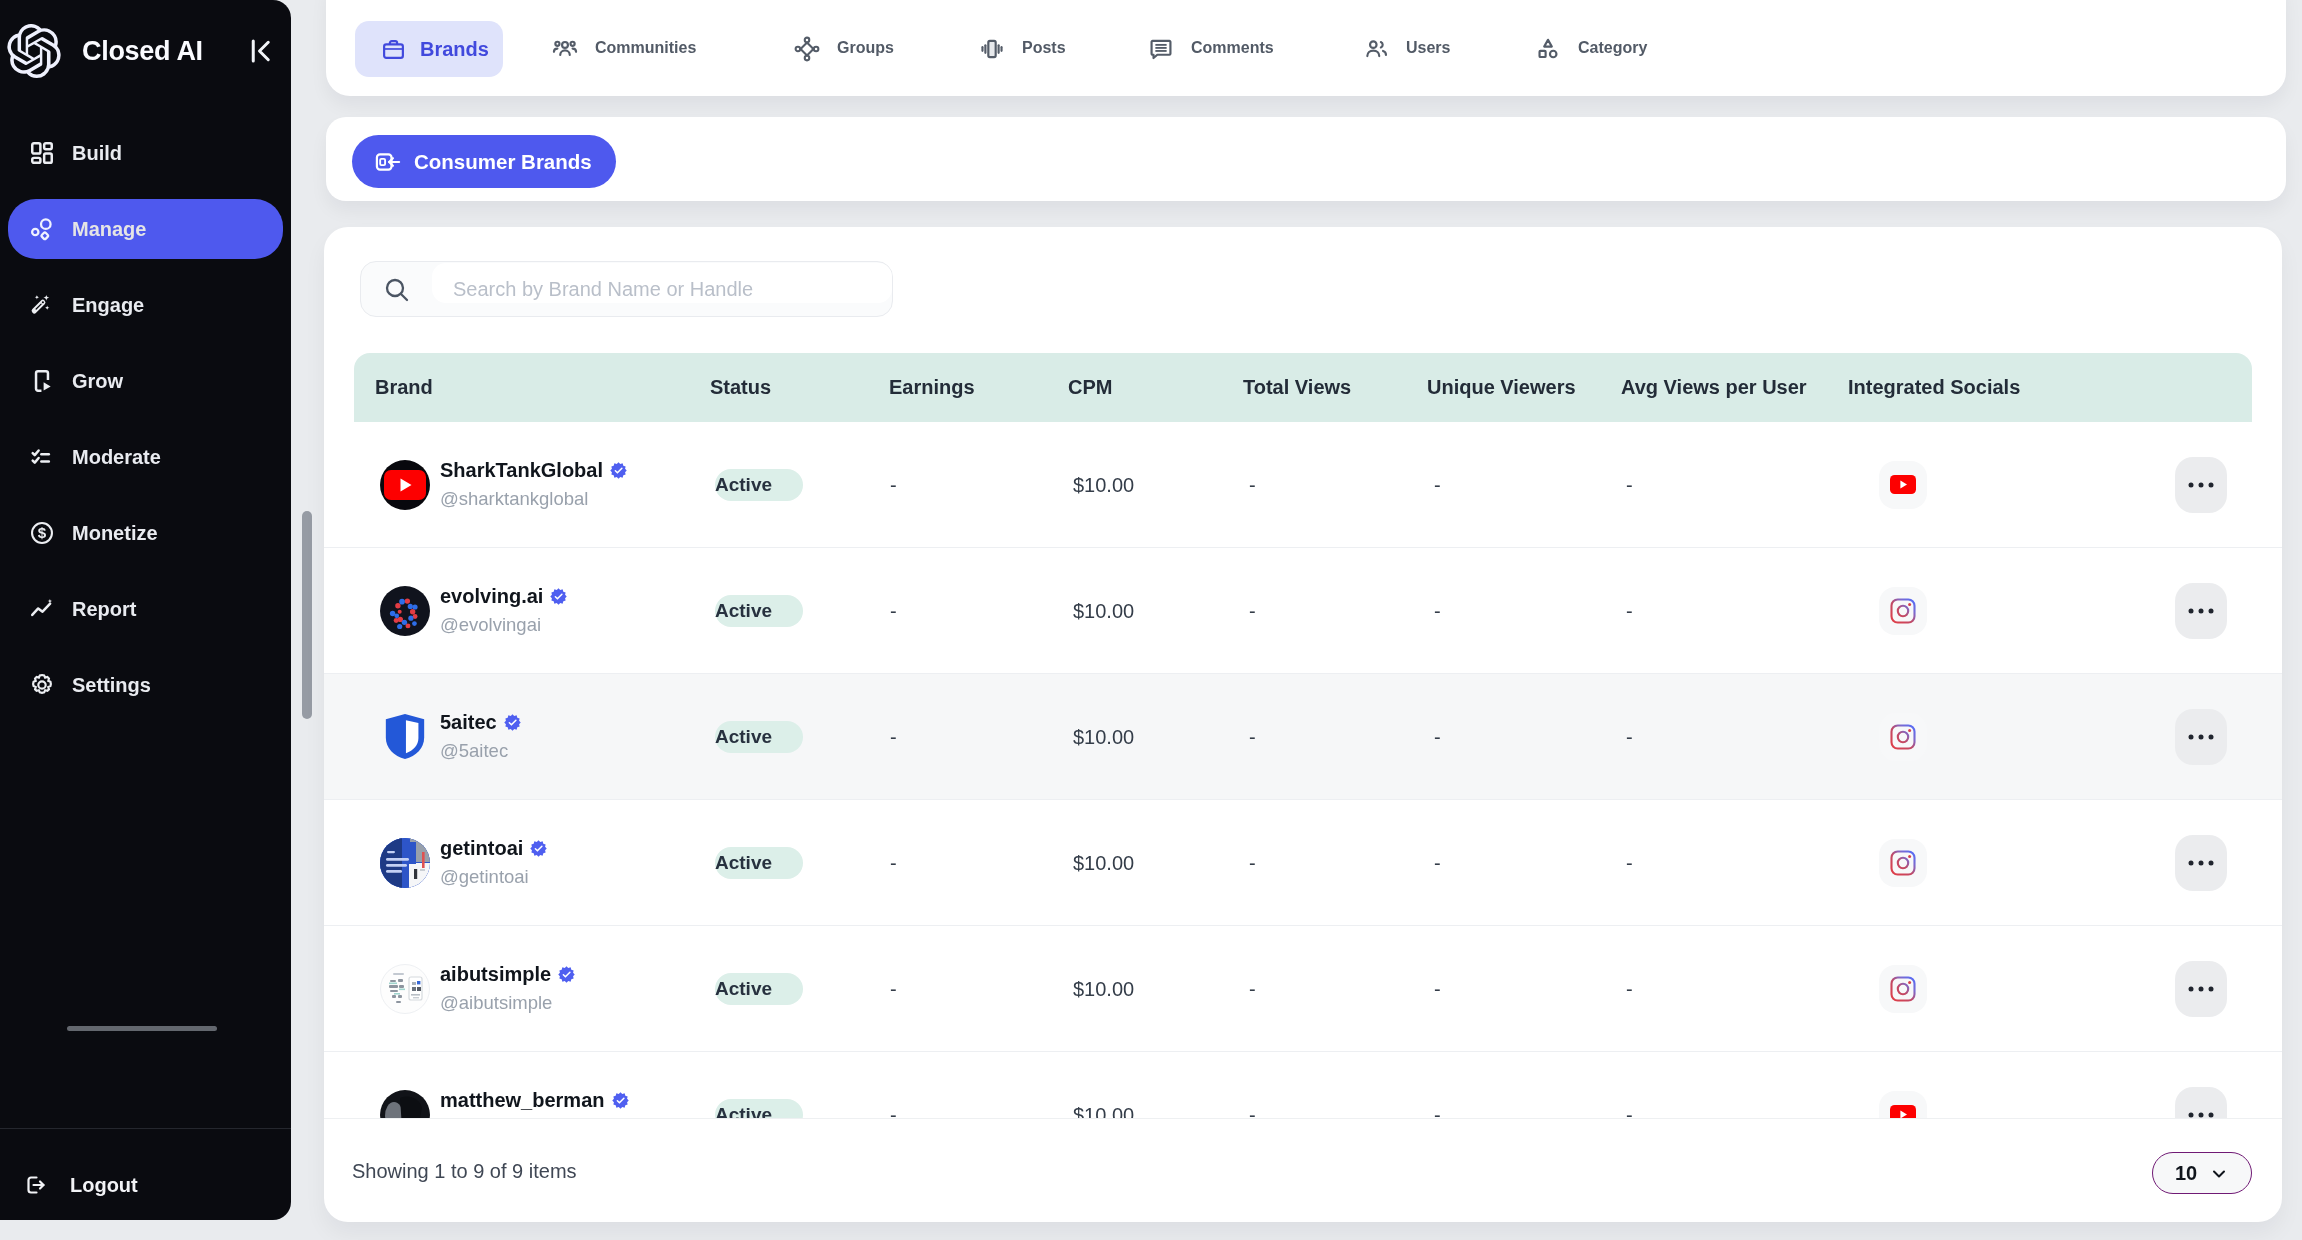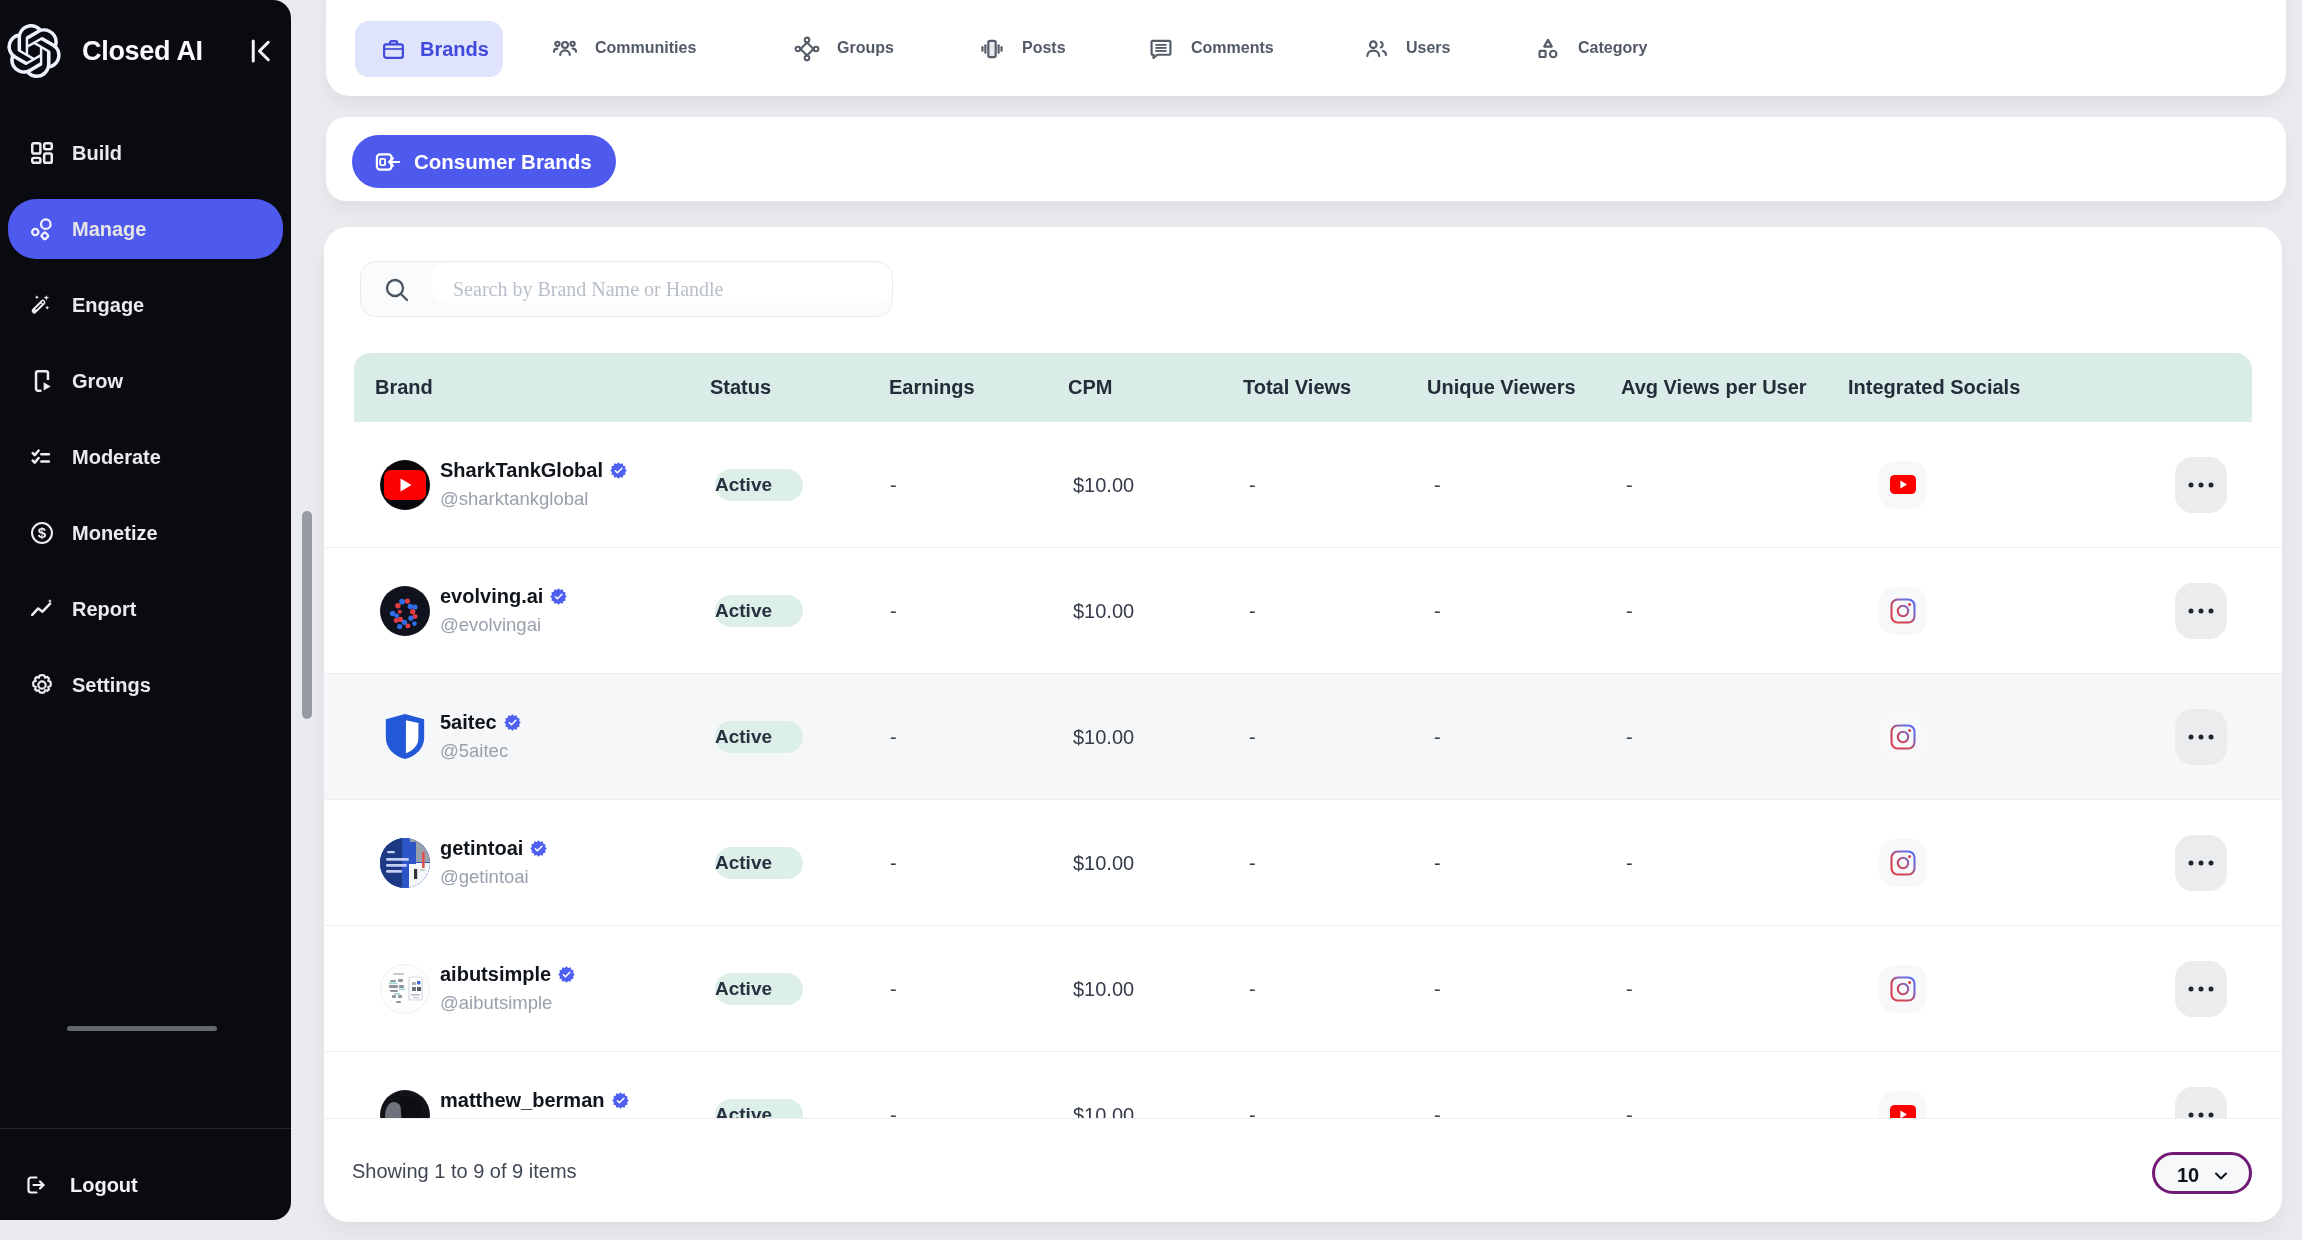--- a/index.html
+++ b/index.html
@@ -54,21 +54,21 @@
   .cbtn svg { position:absolute; left:22px; top:13px; width:28px; height:28px; }
   .cbtn .lbl { position:absolute; left:62px; line-height:53px; font-size:20.5px; font-weight:700; color:#ffffff; }
 
   
   .card { position:absolute; left:324px; top:227px; width:1958px; height:995px; background:#ffffff;
     border-radius:24px; box-shadow:0 12px 22px rgba(20,25,40,.05); overflow:hidden; }
 
   .searchwrap { position:absolute; left:36px; top:34px; width:533px; height:56px; background:#fafbfc;
     border:1px solid #e9ebef; border-radius:16px; }
   .searchwrap .sicon { position:absolute; left:22px; top:14px; width:28px; height:28px; }
-  .searchinner { position:absolute; left:71px; top:1px; width:460px; height:40px; background:#ffffff; border-radius:14px;font-family:Liberation Serif, serif; }
+  .searchinner { position:absolute; left:71px; top:1px; width:460px; height:40px; background:#ffffff; border-radius:14px; }
   .searchinner .ph { position:absolute; left:21px; line-height:52px; font-size:20px; color:#b9bfc9; }
 
   .addbtn { position:absolute; left:1679px; top:42px; width:249px; height:52px; background:#d7ebe5; border-radius:10px;
     font-size:20px; font-weight:700; color:#18242b; text-align:center; line-height:52px; }
 
   .thead { position:absolute; left:30px; top:126px; width:1898px; height:69px; background:#d9ece7; border-radius:16px 16px 0 0; }
   .th { position:absolute; top:0; line-height:69px; font-size:20px; font-weight:700; color:#232c38; white-space:nowrap; }
 
   .rows { position:absolute; left:0; top:195px; width:1958px; }
   .row { position:relative; width:1958px; height:126px; border-bottom:1px solid #edeff2; background:#ffffff; }
@@ -84,21 +84,21 @@
   .chip svg { position:absolute; left:11px; top:11px; width:26px; height:26px; }
   .chip.yt svg { left:11px; top:14px; width:26px; height:20px; }
   .menubtn { position:absolute; left:1851px; top:35px; width:52px; height:56px; border-radius:18px; background:#ebecee; }
   .menubtn .dots { position:absolute; left:50%; top:50%; transform:translate(-50%,-50%); width:25px; height:5px; display:flex; justify-content:space-between; }
   .menubtn .dots i { width:5px; height:5px; border-radius:50%; background:#20252e; }
 
   .tfoot { position:absolute; left:0; top:891px; width:1958px; height:91px; background:#ffffff;
     border-top:1px solid #eef0f2; border-radius:0 0 24px 24px; }
   .showing { position:absolute; left:28px; top:0; line-height:104px; font-size:20px; color:#3f4754; }
   .pagesel { position:absolute; left:1828px; top:33px; width:100px; height:42px; background:#f7f8f9;
-    border:3px solid #701a75; border-radius:21px; }
+    border:1px solid #701a75; border-radius:21px; }
   .pagesel .v { position:absolute; left:22px; line-height:40px; font-size:20px; font-weight:600; color:#10151c; }
   .pagesel svg { position:absolute; left:58px; top:13px; width:16px; height:16px; }
 </style>
 </head>
 <body>
 <div id="app">
 
   <div class="sidebar">
     <div class="side-head">
       <svg class="logo" viewBox="0 0 24 24">

